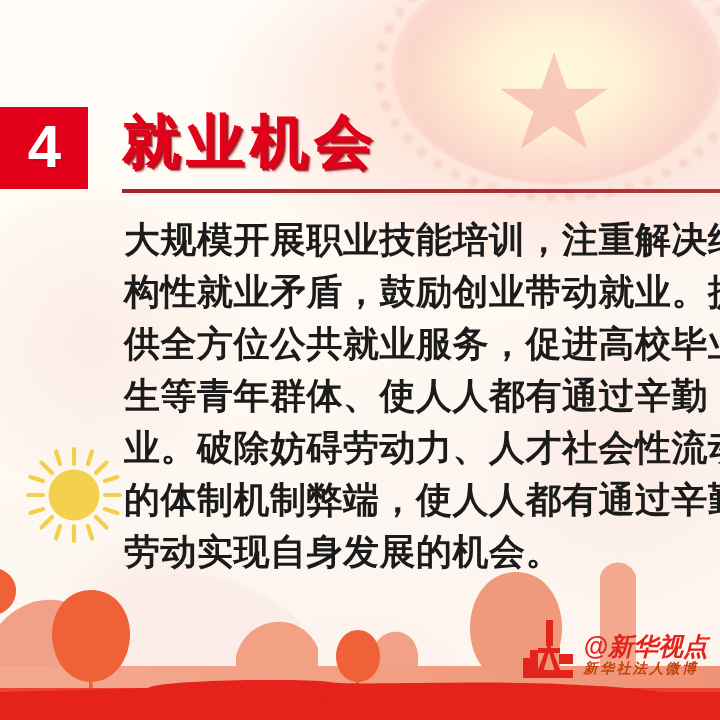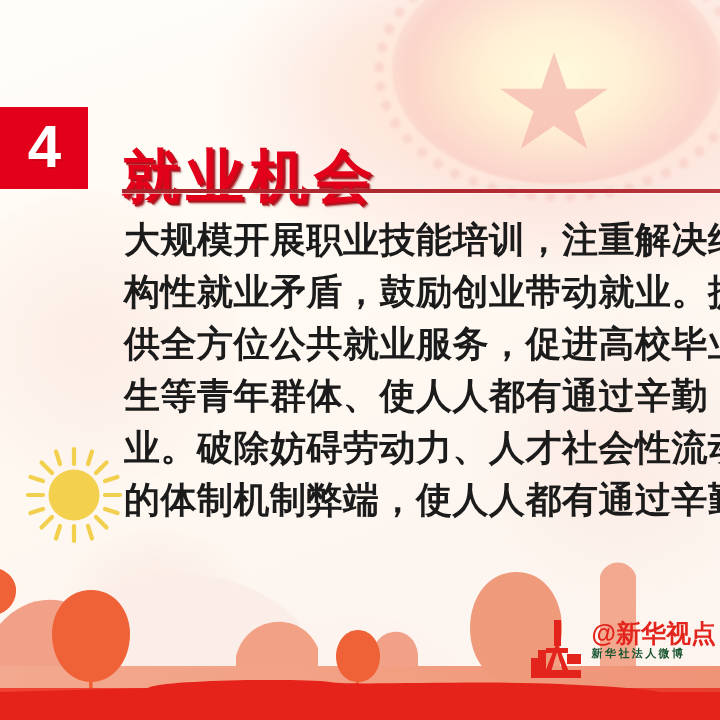--- a/index.html
+++ b/index.html
@@ -78,21 +78,20 @@
     font-size:58px;
     font-weight:bold;
     letter-spacing:6px;
     color:#e2001a;
     line-height:1.25;
     white-space:nowrap;
     text-shadow:
        2px 2px 0 #b3121c,
        3px 3px 0 rgba(160,20,28,.55),
        4px 4px 2px rgba(120,10,20,.22);
-    margin-top: 35px;
   }
   .title-rule{
     position:absolute; left:122px; top:189px;
     width:598px; height:4px;
     background:linear-gradient(90deg,#a8252c 0%,#b02a30 55%,#b8333a 100%);
     box-shadow:0 1px 0 rgba(255,255,255,.55);
   }
 
   
   .body-text{
@@ -106,35 +105,35 @@
     line-height:52px;
     letter-spacing:.5px;
     white-space:nowrap;
   }
 
   
   .scene{ position:absolute; left:0; bottom:0; width:720px; height:160px; }
 
   
   .watermark{
-    position:absolute; right:4px; bottom:42px;
-    display:flex; align-items:flex-start; gap:7px;
+    position:absolute; right:12px; bottom:42px;
+    display:flex; align-items:flex-end; gap:7px;font-style:italic;
   }
   .wm-text{ display:flex; flex-direction:column; align-items:flex-start; }
   .wm-main{
     color:#e2241c;
     font-size:25px;
     font-weight:bold;
     letter-spacing:0px;
     line-height:1.05;
     white-space:nowrap;
   }
   .wm-sub{
-    color:#14532d;
-    font-size:11px;
+    color:#c2410c;
+    font-size:14px;
     font-weight:bold;
     letter-spacing:2.4px;
     line-height:1.35;
     white-space:nowrap;
   }
 </style>
 </head>
 <body>
 
 <div id="poster">
@@ -178,20 +177,21 @@
   <div class="title">就业机会</div>
   <div class="title-rule"></div>
 
   <div class="body-text">
     <div class="body-line">大规模开展职业技能培训，注重解决结</div>
     <div class="body-line">构性就业矛盾，鼓励创业带动就业。提</div>
     <div class="body-line">供全方位公共就业服务，促进高校毕业</div>
     <div class="body-line">生等青年群体、使人人都有通过辛勤</div>
     <div class="body-line">业。破除妨碍劳动力、人才社会性流动</div>
     <div class="body-line">的体制机制弊端，使人人都有通过辛勤</div>
+    <div class="body-line">劳动实现自身发展的机会。</div>
   </div>
 
   <div class="scene">
     <svg viewBox="0 0 720 160" width="720" height="160" preserveAspectRatio="none" aria-hidden="true">
       <defs>
         <linearGradient id="gHill" x1="0" y1="0" x2="1" y2="0">
           <stop offset="0" stop-color="#f3a98f"></stop>
           <stop offset=".45" stop-color="#f2a184"></stop>
           <stop offset="1" stop-color="#ef9377"></stop>
         </linearGradient>

